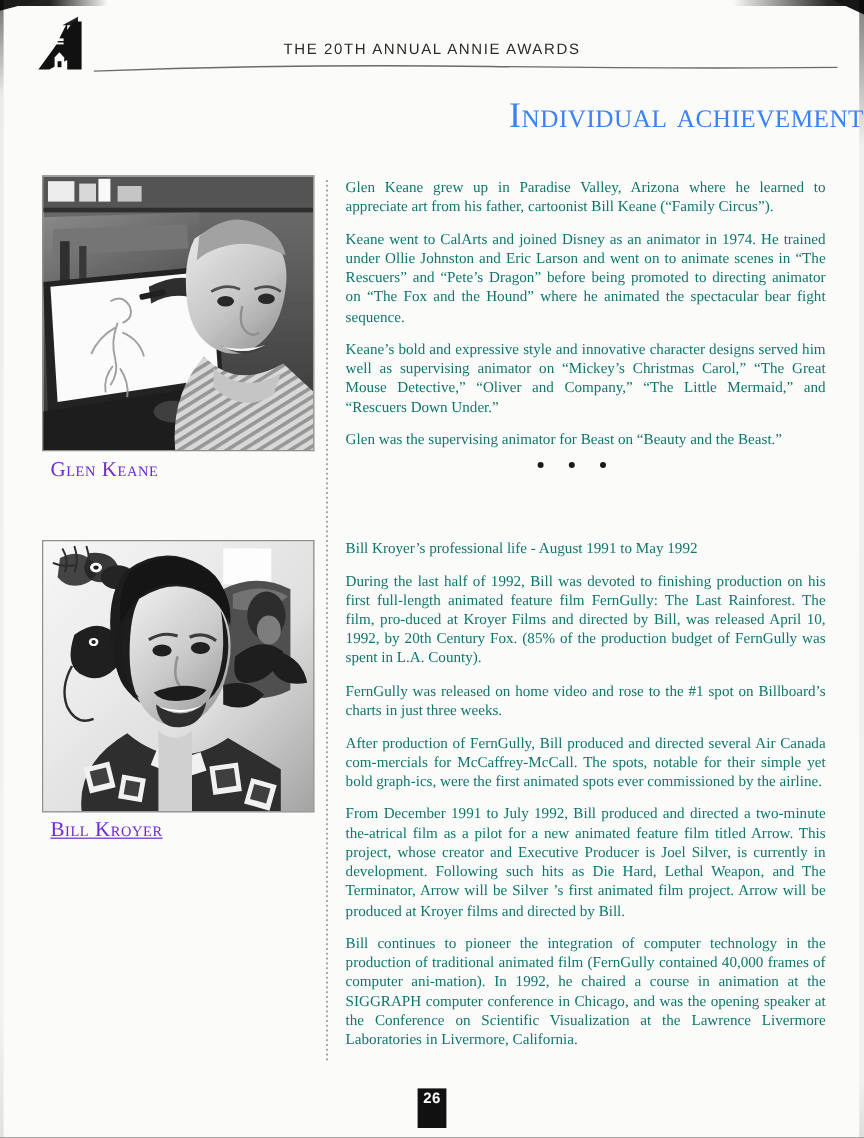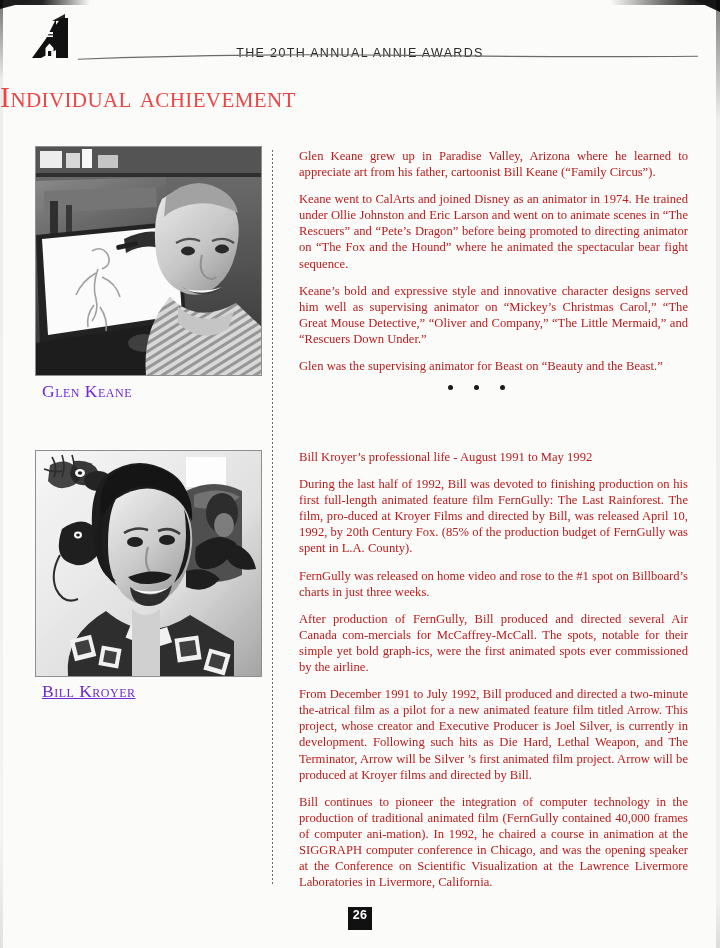--- a/index.html
+++ b/index.html
@@ -54,41 +54,41 @@
       rgba(0,0,0,0.50) 0px, rgba(0,0,0,0.05) 120px,
       rgba(0,0,0,0.04) 900px, rgba(0,0,0,0.12) 948px);
   }
 
   
   .logo-a {
     position: absolute; left: 30px; top: 17px;
     width: 46px; height: 44px;
   }
   .header-title {
-    position: absolute; left: 0; top: 46px; width: 720px;
+    position: absolute; left: 0; top: 34px; width: 720px;
     text-align: center;
     font-family: "Liberation Sans", sans-serif;
     font-size: 12.5px;
     letter-spacing: 1.35px;
     color: #2a2a2a;
     white-space: pre;
   }
   .header-rule {
     position: absolute; left: 78px; top: 52px; width: 620px; height: 9px;
   }
 
   
   .page-title {
     position: absolute; left: 0; top: 80px; width: 720px;
-    text-align: left;
+    text-align: right;
     font-family: "Liberation Serif", serif;
     font-size: 30px;
     font-variant: small-caps;
     letter-spacing: 0.4px;
-    color: #ef4444;
+    color: #3b82f6;
     white-space: pre;
   }
 
   
   .col-divider {
     position: absolute; left: 272px; top: 150px;
     width: 1px; height: 735px;
     background-image: linear-gradient(to bottom, #6c6c6c 50%, rgba(255,255,255,0) 0%);
     background-size: 1px 4px;
     background-repeat: repeat-y;
@@ -120,26 +120,26 @@
   
   .col-text {
     position: absolute;
     left: 288px;
     width: 400px;
   }
   .col-keane { top: 148px; }
   .col-kroyer { top: 449px; }
 
   .para {
-    margin: 0 0 11px 11px;
+    margin: 0 0 11px 0;
     font-family: "Liberation Serif", serif;
     font-size: 12.6px;
     line-height: 16.1px;
     text-align: justify;
-    color: #b91c1c;
+    color: #0f766e;
     hyphens: manual;
   }
   .para:last-child { margin-bottom: 0; }
 
   
   .dots {
     position: absolute; left: 448px; top: 385px;
     width: 80px; height: 8px;
   }
   .dots i {
@@ -149,21 +149,21 @@
     border-radius: 50%;
     display: block;
   }
   .dots i:nth-child(1) { left: 0; }
   .dots i:nth-child(2) { left: 26px; }
   .dots i:nth-child(3) { left: 52px; }
 
   
   .page-num {
     position: absolute; left: 348px; top: 907px;
-    min-width: 24px; height: 23px;
+    min-width: 24px; height: 33px;
     background: #111;
     color: #fff;
     font-family: "Liberation Sans", sans-serif;
     font-size: 12.5px;
     font-weight: 700;
     text-align: center;
     line-height: 17px;
     letter-spacing: 0.4px;
   }
 </style>

